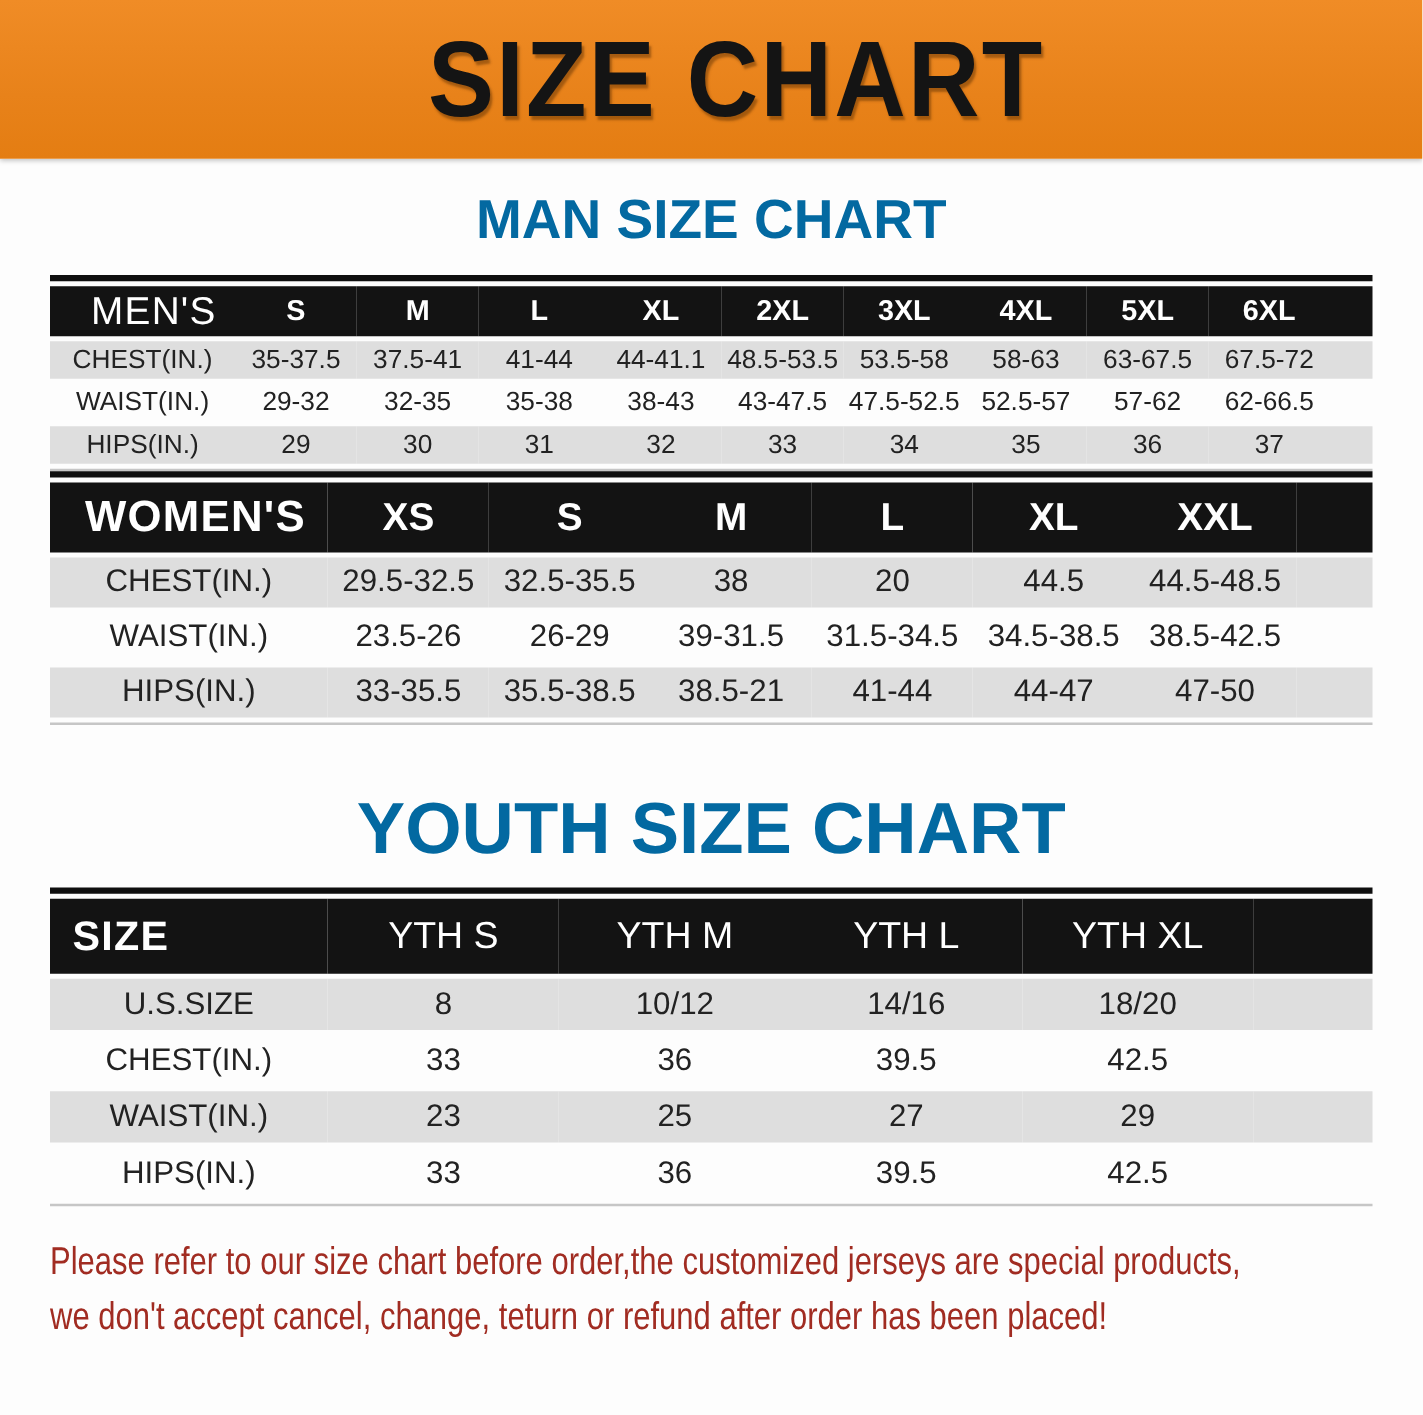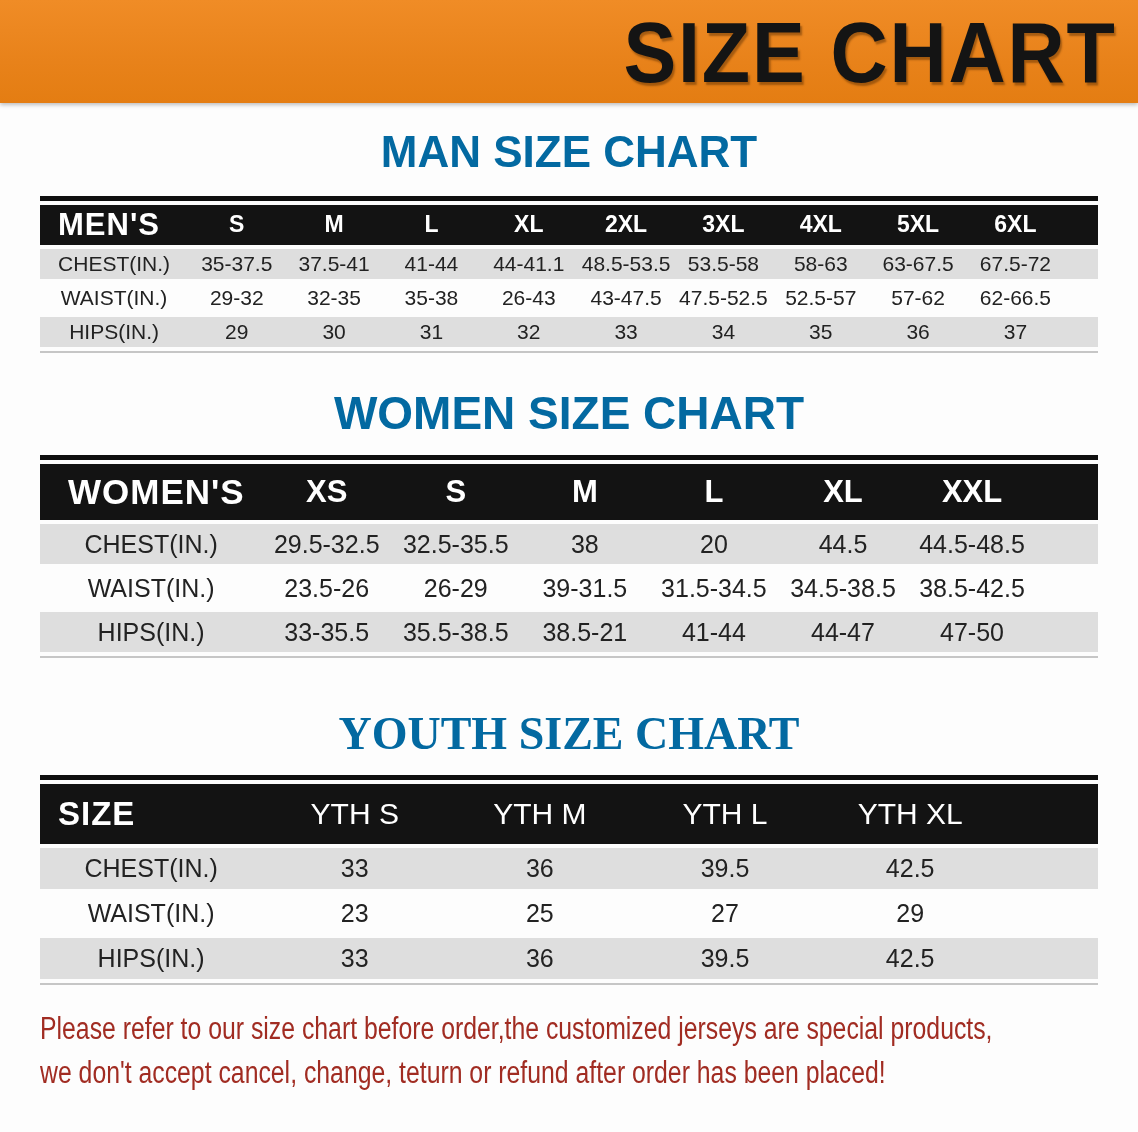--- a/index.html
+++ b/index.html
@@ -5,63 +5,63 @@
   html, body { margin: 0; padding: 0; }
   body {
     width: 1138px; height: 1132px;
     background: #fdfdfd;
     font-family: "Liberation Sans", sans-serif;
     overflow: hidden;
   }
 
   
   .banner {
-    height: 103px;
+    height: 127px;
     background: linear-gradient(180deg, #f08c26 0%, #e8821a 60%, #e47d12 100%);
-    display: flex; align-items: center; justify-content: flex-end;
+    display: flex; align-items: center; justify-content: center;
     box-shadow: 0 2px 4px rgba(0,0,0,.25);
     padding-left: 40px;
   }
   .banner-title {
     font-size: 86px; font-weight: 800; color: #141414;
     letter-spacing: 2px; line-height: 1;
     transform: scaleX(.92);
     text-shadow: 2px 3px 2px rgba(80,40,0,.45);
     white-space: nowrap;
   }
 
   
   h2.section-heading {
     text-align: center; font-weight: 800; color: #0369a1;
     margin: 0; line-height: 1.15; letter-spacing: 0;
   }
   #men-heading   { font-size: 44px; margin: 24px 0 18px; }
   #women-heading { font-size: 46px; margin: 34px 0 16px; }
-  #youth-heading { font-size: 46px; margin: 50px 0 14px; font-family: Liberation Serif, serif; }
+  #youth-heading { font-size: 58px; margin: 50px 0 14px; }
 
   
   .table-wrap { margin: 0 40px; }
   table.size-table {
     width: 100%; table-layout: fixed;
     border-collapse: separate; border-spacing: 0 4px;
     border-top: 5px solid #0f0f0f;
     border-bottom: 2px solid #c6c6c6;
   }
   thead th {
     background: #131313; color: #fff;
     font-weight: 700; text-align: center; padding: 0;
   }
   thead th.label-cell { text-align: left; padding-left: 18px; letter-spacing: 1px; }
   tbody th, tbody td {
     font-weight: 400; color: #222; text-align: center; padding: 0;
   }
   tbody tr:nth-child(odd) { background: #dedede; }
 
   .men   thead th { height: 40px; font-size: 23px; }
-  .men   thead th.label-cell { font-size: 31px; font-weight: 700; }
+  .men   thead th.label-cell { font-size: 31px; font-weight: 400; text-align: center; }
   .men   tbody th, .men   tbody td { height: 30px; font-size: 21px; }
   .women thead th { height: 56px; font-size: 31px; font-weight: 600; }
   .women thead th.label-cell { font-size: 35px; font-weight: 800; padding-left: 28px; }
   .women tbody th, .women tbody td { height: 40px; font-size: 25px; }
   .youth thead th { height: 60px; font-size: 30px; font-weight: 400; }
   .youth thead th.label-cell { font-size: 33px; font-weight: 800; }
   .youth tbody th, .youth tbody td { height: 41px; font-size: 25px; }
 
   .men   col.c-label { width: 14%; }   .men   col.c-data { width: 9.2%; }  .men   col.c-spacer { width: 3.2%; }
   .women col.c-label { width: 21%; }   .women col.c-data { width: 12.2%; } .women col.c-spacer { width: 5.8%; }
@@ -126,21 +126,21 @@
             <td>58-63</td>
             <td>63-67.5</td>
             <td>67.5-72</td>
             <td class="spacer-cell"></td>
           </tr>
           <tr>
             <th class="row-label">WAIST(IN.)</th>
             <td>29-32</td>
             <td>32-35</td>
             <td>35-38</td>
-            <td>26-43</td>
+            <td>38-43</td>
             <td>43-47.5</td>
             <td>47.5-52.5</td>
             <td>52.5-57</td>
             <td>57-62</td>
             <td>62-66.5</td>
             <td class="spacer-cell"></td>
           </tr>
           <tr>
             <th class="row-label">HIPS(IN.)</th>
             <td>29</td>
@@ -153,21 +153,20 @@
             <td>36</td>
             <td>37</td>
             <td class="spacer-cell"></td>
           </tr>
         </tbody>
       </table>
   </div>
 </section>
 
 <section>
-  <h2 id="women-heading" class="section-heading">WOMEN SIZE CHART</h2>
   <div class="table-wrap">
     <table class="size-table women">
         <colgroup>
           <col class="c-label">
           <col class="c-data">
           <col class="c-data">
           <col class="c-data">
           <col class="c-data">
           <col class="c-data">
           <col class="c-data">
@@ -238,20 +237,28 @@
             <th class="label-cell">SIZE</th>
             <th>YTH S</th>
             <th>YTH M</th>
             <th>YTH L</th>
             <th>YTH XL</th>
             <th class="spacer-cell"></th>
           </tr>
         </thead>
         <tbody>
           <tr>
+            <th class="row-label">U.S.SIZE</th>
+            <td>8</td>
+            <td>10/12</td>
+            <td>14/16</td>
+            <td>18/20</td>
+            <td class="spacer-cell"></td>
+          </tr>
+          <tr>
             <th class="row-label">CHEST(IN.)</th>
             <td>33</td>
             <td>36</td>
             <td>39.5</td>
             <td>42.5</td>
             <td class="spacer-cell"></td>
           </tr>
           <tr>
             <th class="row-label">WAIST(IN.)</th>
             <td>23</td>

